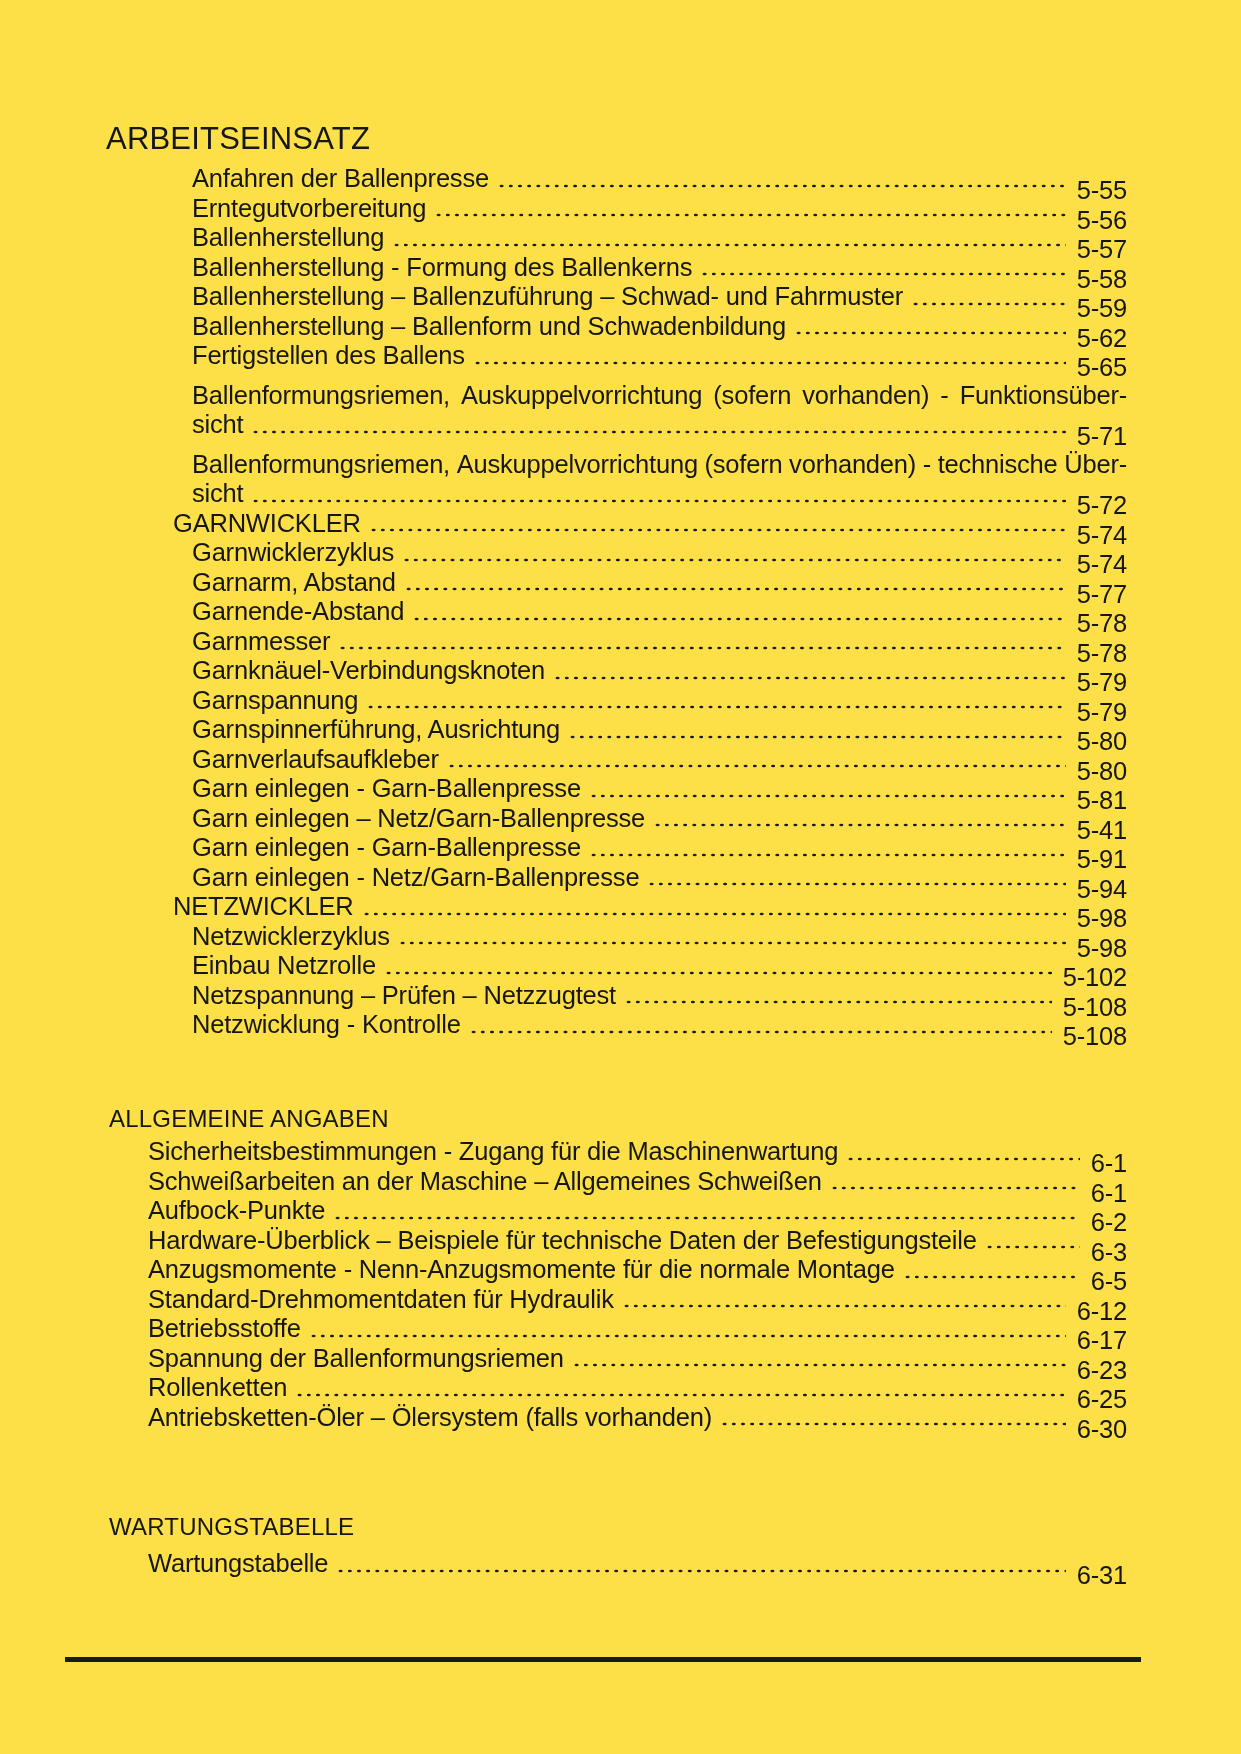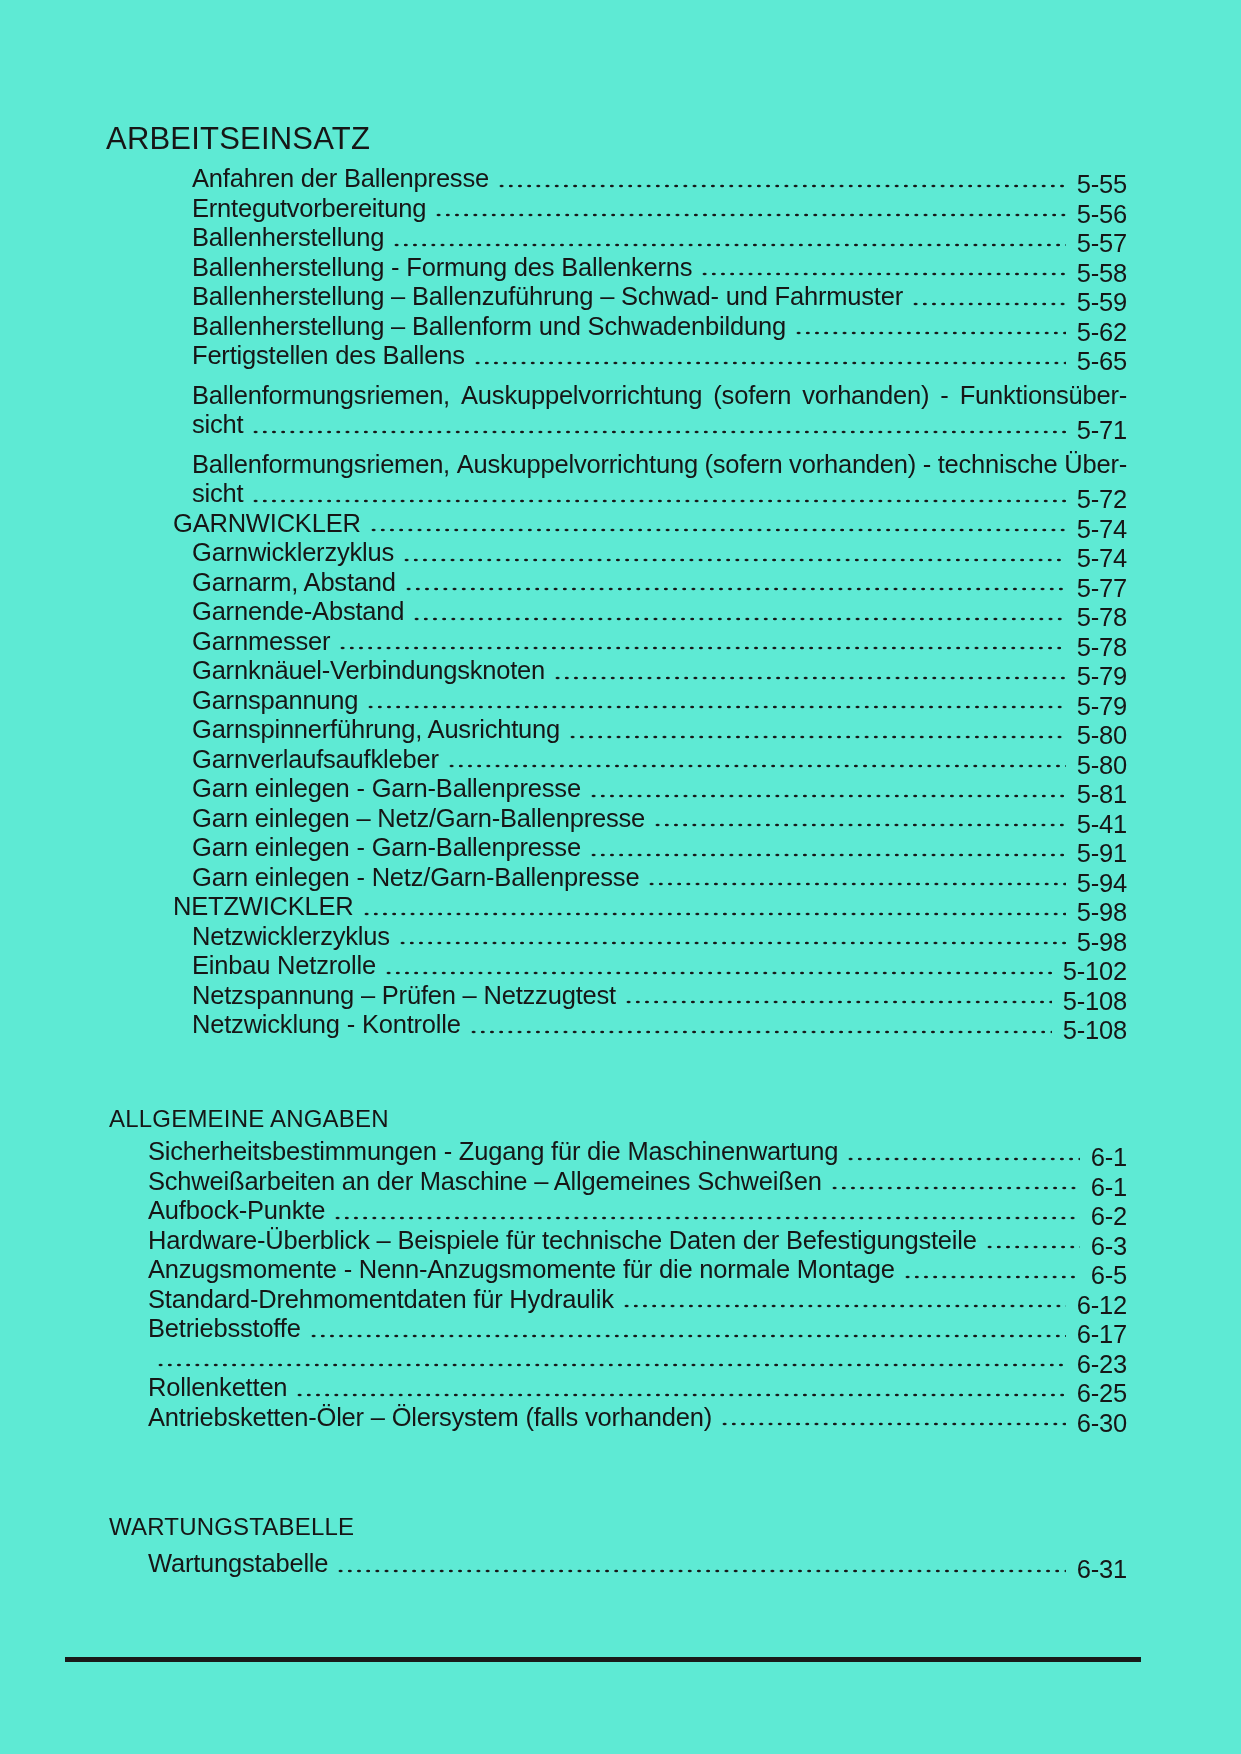--- a/index.html
+++ b/index.html
@@ -5,21 +5,21 @@
 <style>
   html, body {
     margin: 0;
     padding: 0;
     background: #ffffff;
   }
   .page {
     position: relative;
     width: 1241px;
     height: 1754px;
-    background: #5eead4;
+    background: #fde047;
     color: #161616;
     font-family: "Liberation Sans", "DejaVu Sans", sans-serif;
     overflow: hidden;
   }
   .h-section {
     position: absolute;
     left: 106px;
     font-size: 31px;
     font-weight: 400;
     letter-spacing: 0.2px;
@@ -45,21 +45,21 @@
     position: absolute;
     font-size: 25.5px;
     letter-spacing: -0.2px;
   }
   #list-5 { left: 173px; top: 164px; width: 954px; }
   #list-6a { left: 148px; top: 1137px; width: 979px; }
   #list-6b { left: 148px; top: 1549px; width: 979px; }
 
   .toc-row {
     display: flex;
-    align-items: center;
+    align-items: flex-start;
     height: 29.5px;
     line-height: 29.5px;
   }
   .row-l2 { margin-left: 19px; }
   .toc-label { white-space: nowrap; }
   .toc-dots {
     flex: 1 1 auto;
     align-self: stretch;
     margin: 0 11px 0 6px;
     background-image: radial-gradient(circle, #161616 1.45px, rgba(0,0,0,0) 1.6px);
@@ -284,20 +284,21 @@
         <span class="toc-label">Standard-Drehmomentdaten für Hydraulik</span>
         <span class="toc-dots"></span>
         <span class="toc-page">6-12</span>
       </div>
       <div class="toc-row">
         <span class="toc-label">Betriebsstoffe</span>
         <span class="toc-dots"></span>
         <span class="toc-page">6-17</span>
       </div>
       <div class="toc-row">
+        <span class="toc-label">Spannung der Ballenformungsriemen</span>
         <span class="toc-dots"></span>
         <span class="toc-page">6-23</span>
       </div>
       <div class="toc-row">
         <span class="toc-label">Rollenketten</span>
         <span class="toc-dots"></span>
         <span class="toc-page">6-25</span>
       </div>
       <div class="toc-row">
         <span class="toc-label">Antriebsketten-Öler – Ölersystem (falls vorhanden)</span>

